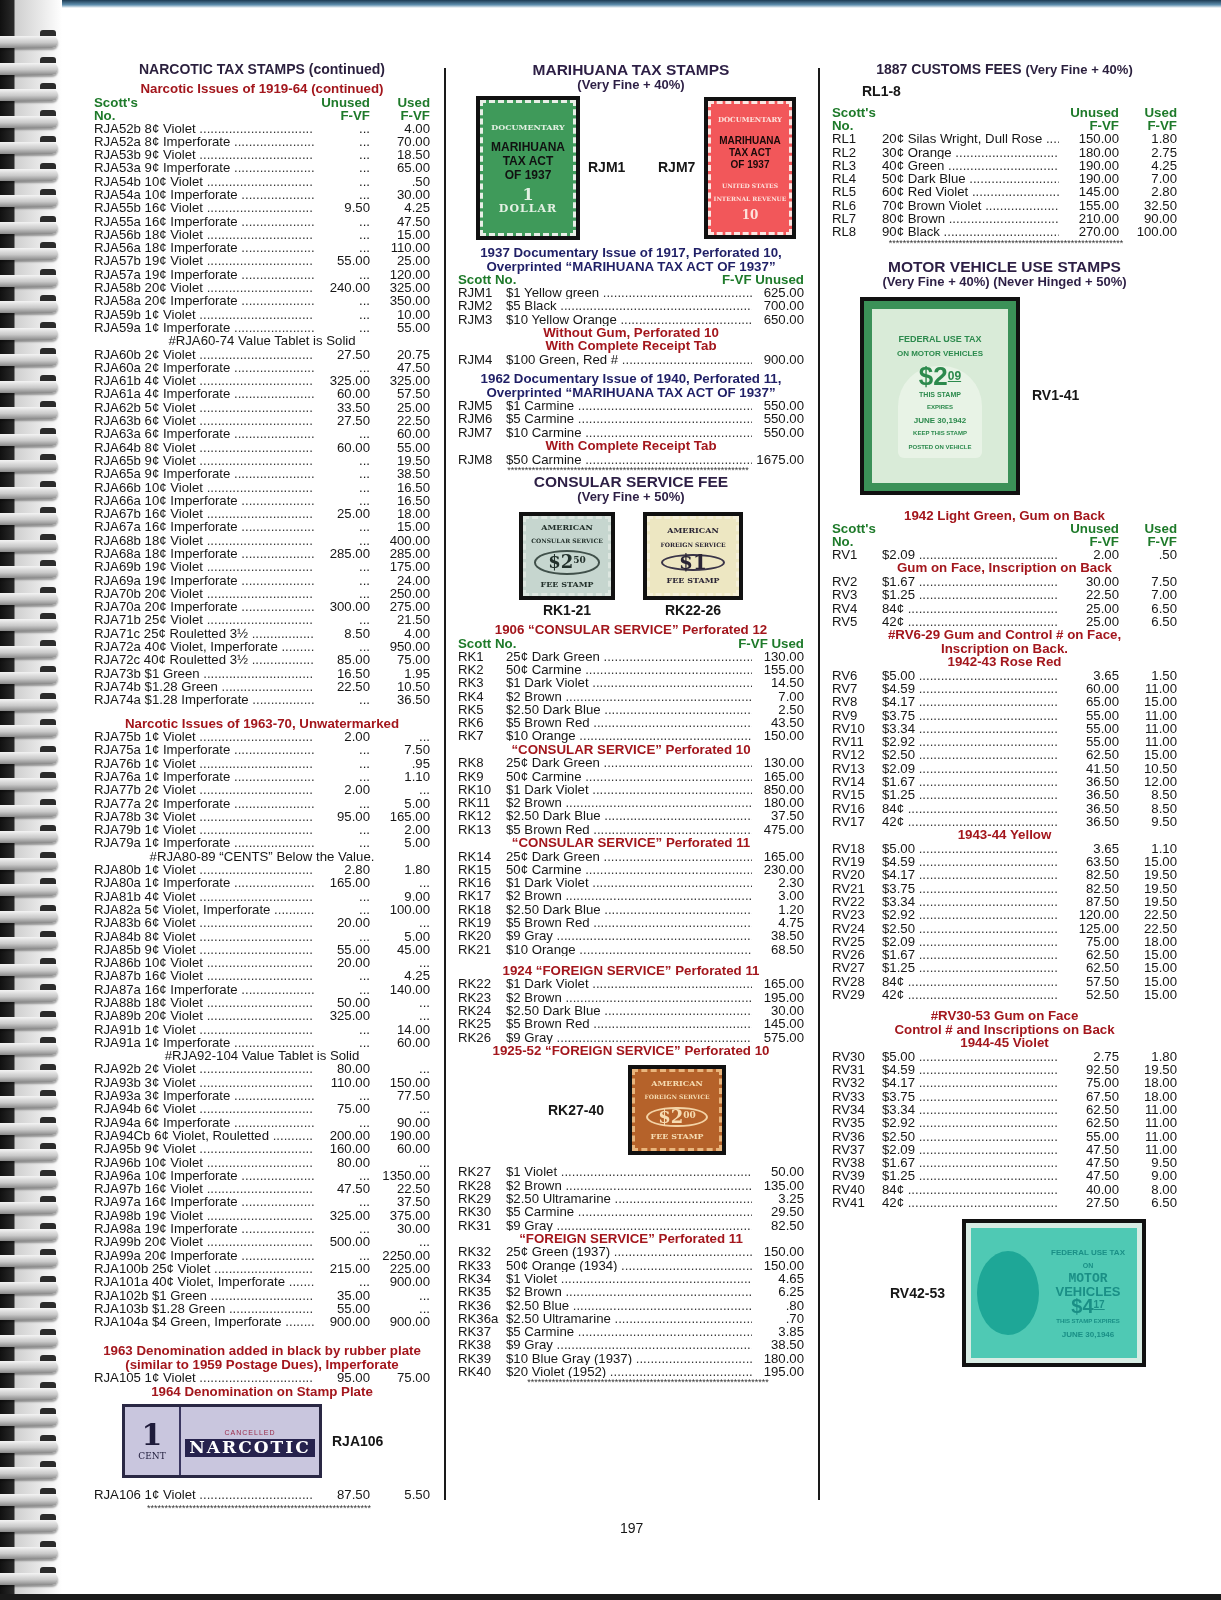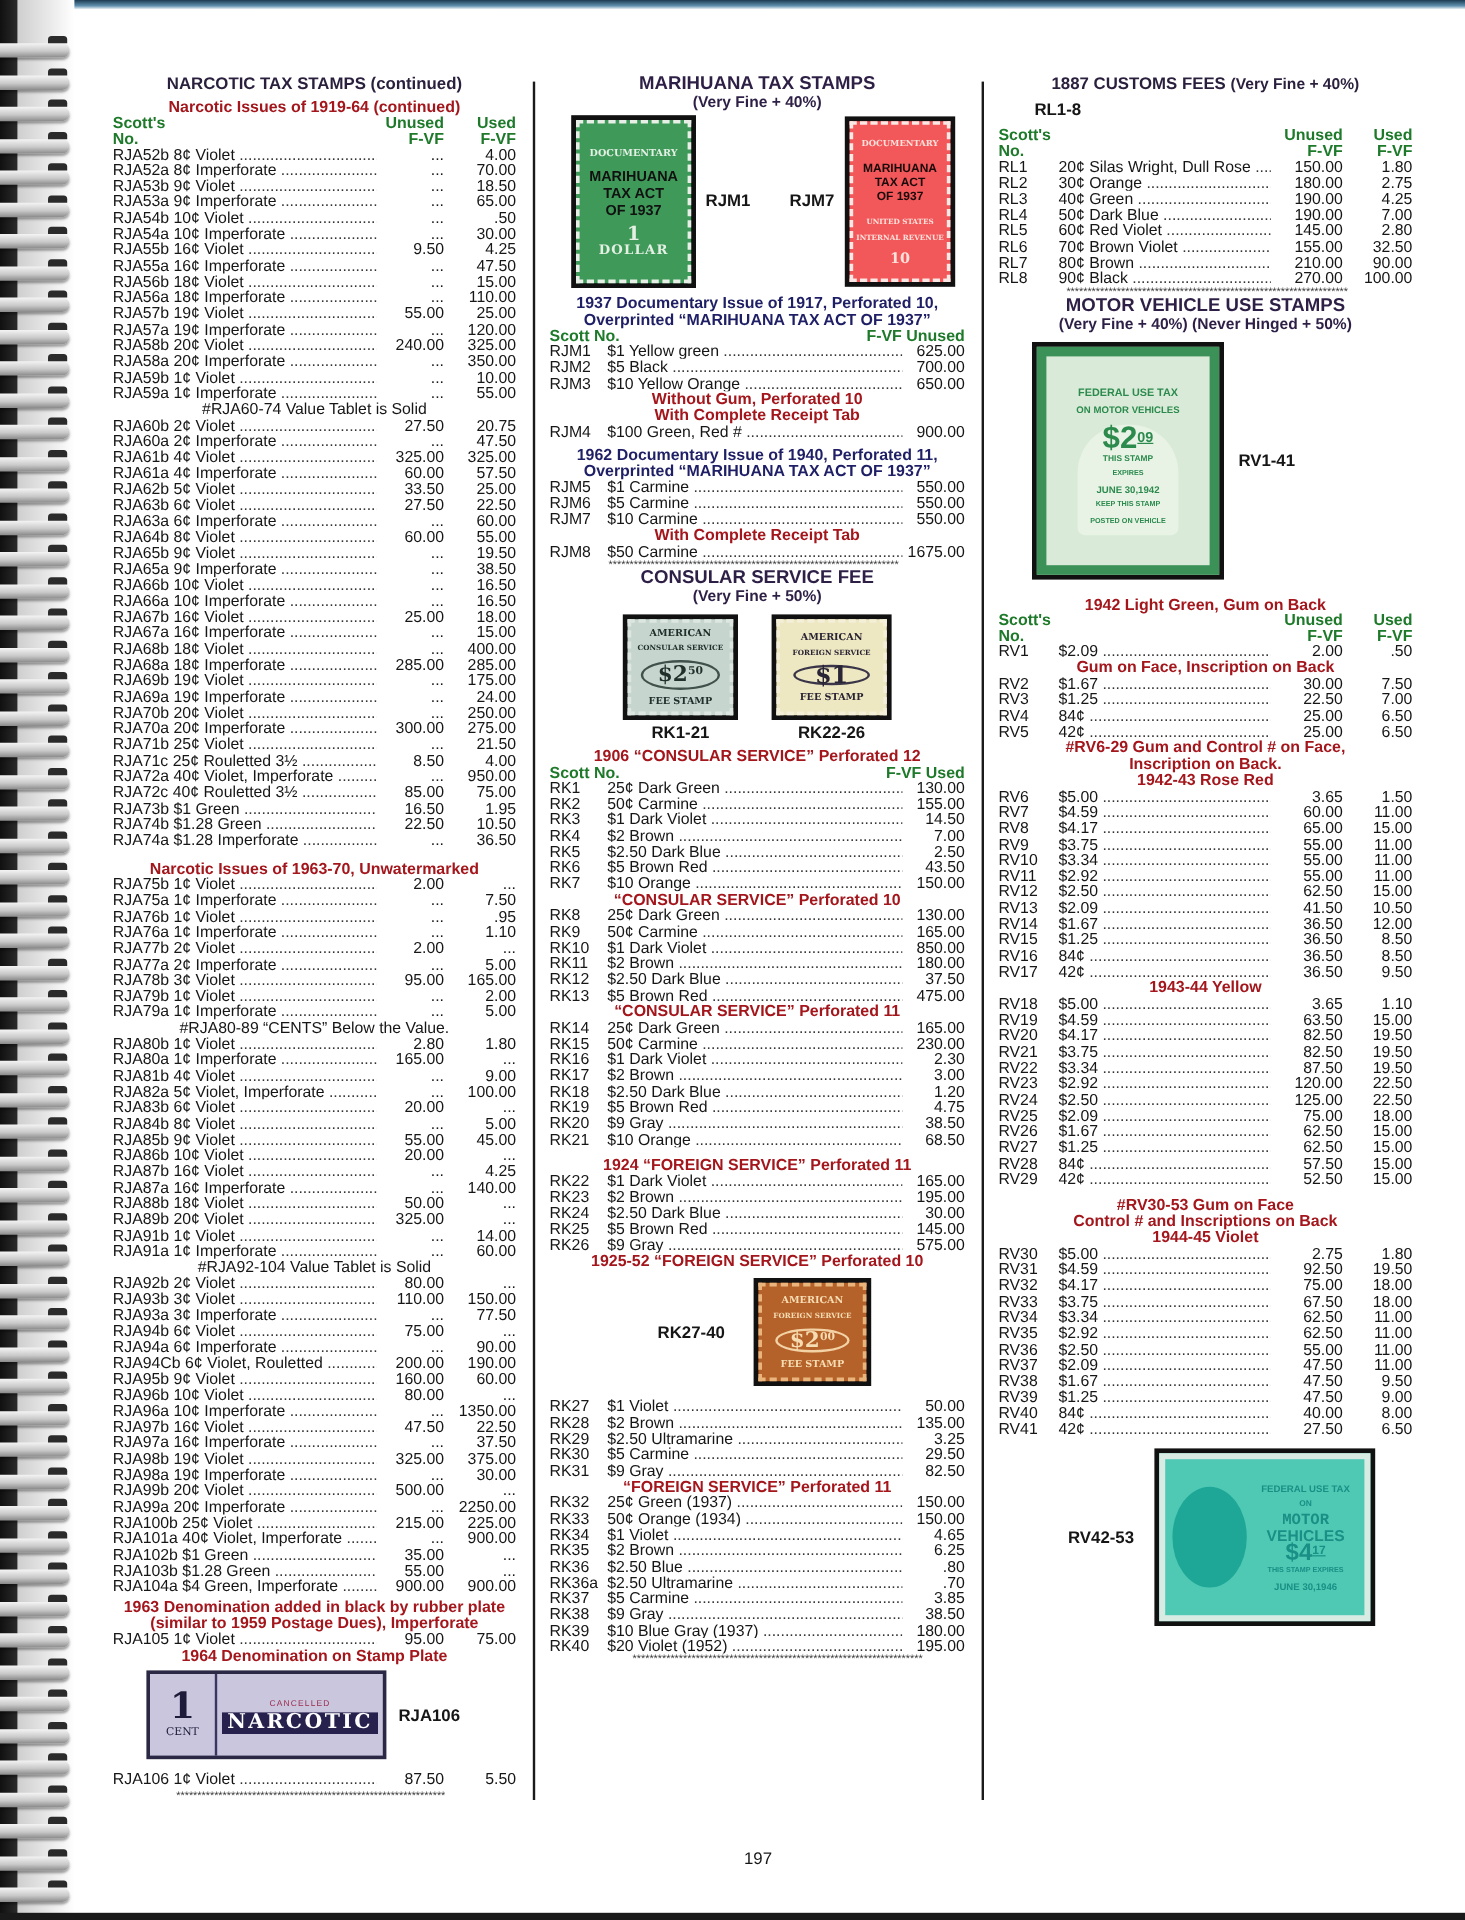--- a/index.html
+++ b/index.html
@@ -30,21 +30,21 @@
   .row .v1{flex:0 0 auto;text-align:right;}
   .row .v2{flex:0 0 auto;text-align:right;}
   .c1 .v1{width:56px;margin-left:0;} .c1 .v2{width:60px;}
   .c1 .desc{max-width:220px;}
   .c2 .num{width:48px;} .c2 .v1{width:52px;}
   .c3 .num{width:50px;} .c3 .v1{width:60px;} .c3 .v2{width:58px;}
   .stars{font-size:9px;letter-spacing:0px;line-height:8px;color:#333;text-align:center;overflow:hidden;white-space:nowrap;}
   .stamp{position:relative;display:inline-block;background:#111;padding:4px;box-sizing:border-box;}
   .stamp .face{width:100%;height:100%;box-sizing:border-box;display:flex;flex-direction:column;align-items:center;justify-content:center;font-weight:bold;text-align:center;font-family:"DejaVu Serif",serif;}
   .lbl{font-weight:bold;font-size:14px;}
-  .pageno{position:absolute;left:620px;top:1520px;font-size:14px;margin-top:20px;}
+  .pageno{position:absolute;left:620px;top:1520px;font-size:14px;}
 </style>
 </head>
 <body>
 
 <div class="topshade"></div>
 <div class="spiral" id="spiral">
     <div class="ring" style="top: 36px;"></div>
     <div class="ring" style="top: 62.5px;"></div>
     <div class="ring" style="top: 89px;"></div>
     <div class="ring" style="top: 115.5px;"></div>
@@ -559,21 +559,21 @@
         <span class="desc"><span>RJA103b</span> <span>$1.28 Green</span></span>
         <span class="v1">55.00</span>
         <span class="v2">...</span>
       </div>
       <div class="row">
         <span class="desc"><span>RJA104a</span> <span>$4 Green, Imperforate</span></span>
         <span class="v1">900.00</span>
         <span class="v2">900.00</span>
       </div>
     </div>
-  <div class="red" style="margin-top:4px;">1963 Denomination added in black by rubber plate</div>
+  <div class="red" style="margin-top:16px;">1963 Denomination added in black by rubber plate</div>
   <div class="red">(similar to 1959 Postage Dues), Imperforate</div>
   <div>
       <div class="row">
         <span class="desc"><span>RJA105</span> <span>1¢ Violet</span></span>
         <span class="v1">95.00</span>
         <span class="v2">75.00</span>
       </div>
     </div>
   <div class="red">1964 Denomination on Stamp Plate</div>
   <div style="display:flex;align-items:center;margin:6px 0 10px 28px;">
@@ -1026,21 +1026,21 @@
         <span class="v2">90.00</span>
       </div>
       <div class="row">
         <span class="num">RL8</span>
         <span class="desc">90¢ Black</span>
         <span class="v1">270.00</span>
         <span class="v2">100.00</span>
       </div>
     </div>
   <div class="stars" style="width:260px;margin-left:44px;">*******************************************************************</div>
-  <div class="h1big" style="margin-top:0;">MOTOR VEHICLE USE STAMPS</div>
+  <div class="h1big" style="margin-top:12px;">MOTOR VEHICLE USE STAMPS</div>
   <div class="sub" style="font-size:13px;">(Very Fine + 40%) (Never Hinged + 50%)</div>
   <div style="display:flex;align-items:center;margin:8px 0 14px 28px;">
     <div class="stamp" style="width:160px;height:198px;">
       <div class="face" style="background:#d9ebd8;color:#2c8a4d;border:8px solid #3b9158;font-family:'Liberation Sans',sans-serif;">
         <div style="font-size:9px;">FEDERAL USE TAX</div>
         <div style="font-size:8px;">ON MOTOR VEHICLES</div>
         <div style="background:#e8f3e6;border-radius:40px 40px 6px 6px;margin-top:6px;padding:4px 10px;">
           <span style="font-size:26px;">$2</span><sup style="font-size:12px;text-decoration:underline;">09</sup>
           <div style="font-size:7px;">THIS STAMP</div>
           <div style="font-size:6px;">EXPIRES</div>

